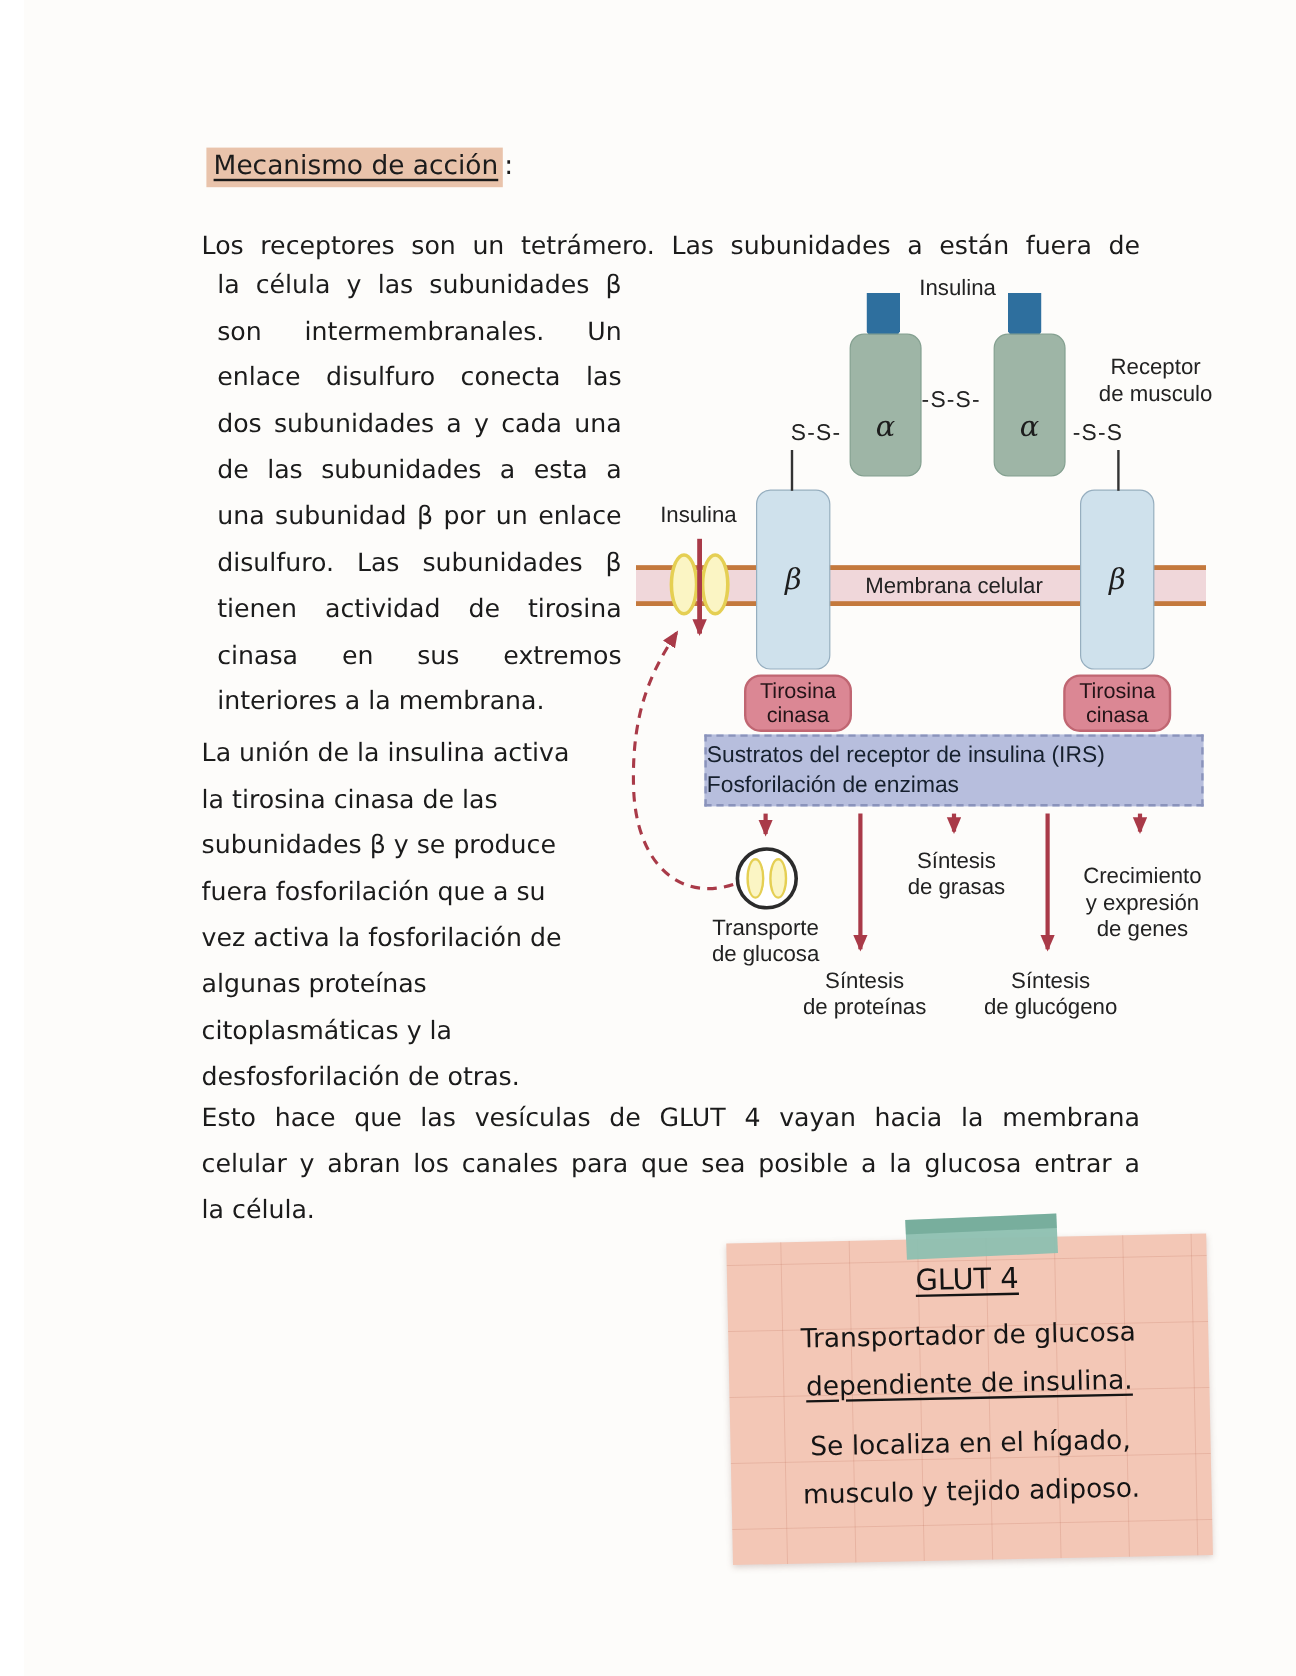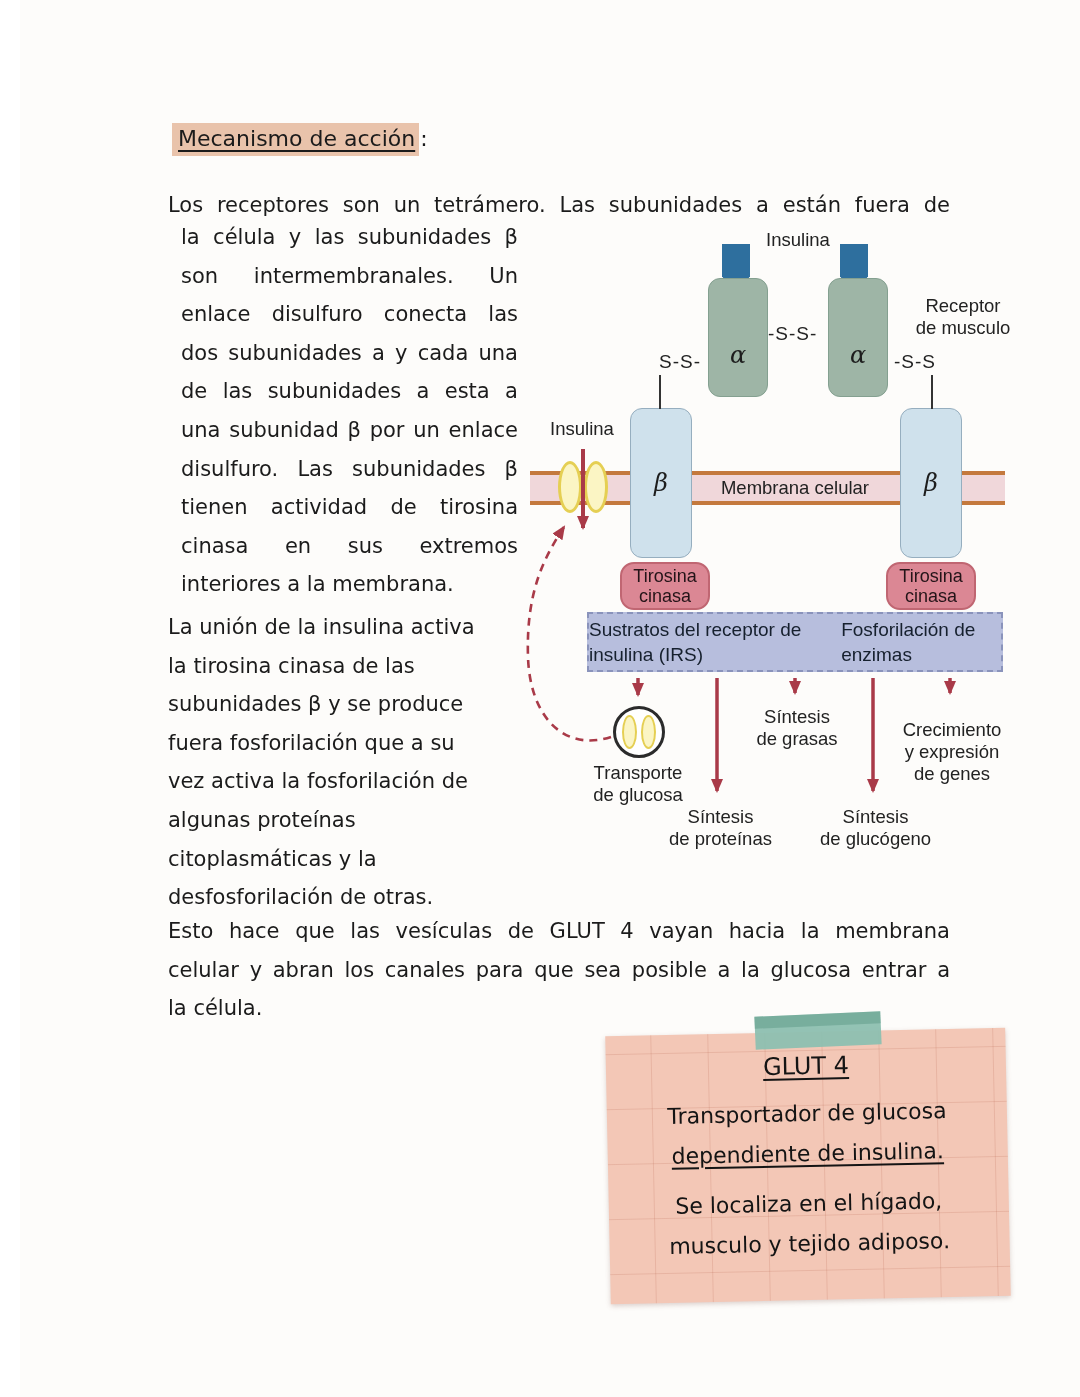--- a/index.html
+++ b/index.html
@@ -57,21 +57,21 @@
     background:#fbf5c4; border:3px solid #e5cf53;
   }
   .kinase {
     width:90px; height:48px; background:var(--kinase); border:2px solid #c06672;
     border-radius:14px; display:flex; align-items:center; justify-content:center;
     font-size:18px; line-height:20px; text-align:center; white-space:pre-line; color:#241418;
   }
   .irs {
     left:62px; top:387px; width:416px; height:60px;
     background:var(--irs); border:2px dashed #8a93bb;
-    display:flex; flex-direction:row; align-items:center; justify-content:center;
+    display:flex; flex-direction:column; justify-content:center;
     font-size:19px; line-height:25px; color:#16202e;
   }
   .vesicle {
     left:88px; top:481px; width:52px; height:52px; border-radius:50%;
     background:#fff; border:3px solid #2b2b2b;
   }
   .vesicle .o1,.vesicle .o2 {
     position:absolute; top:6px; width:15px; height:34px; border-radius:50%;
     background:#fbf5c4; border:2px solid #e5cf53;
   }

